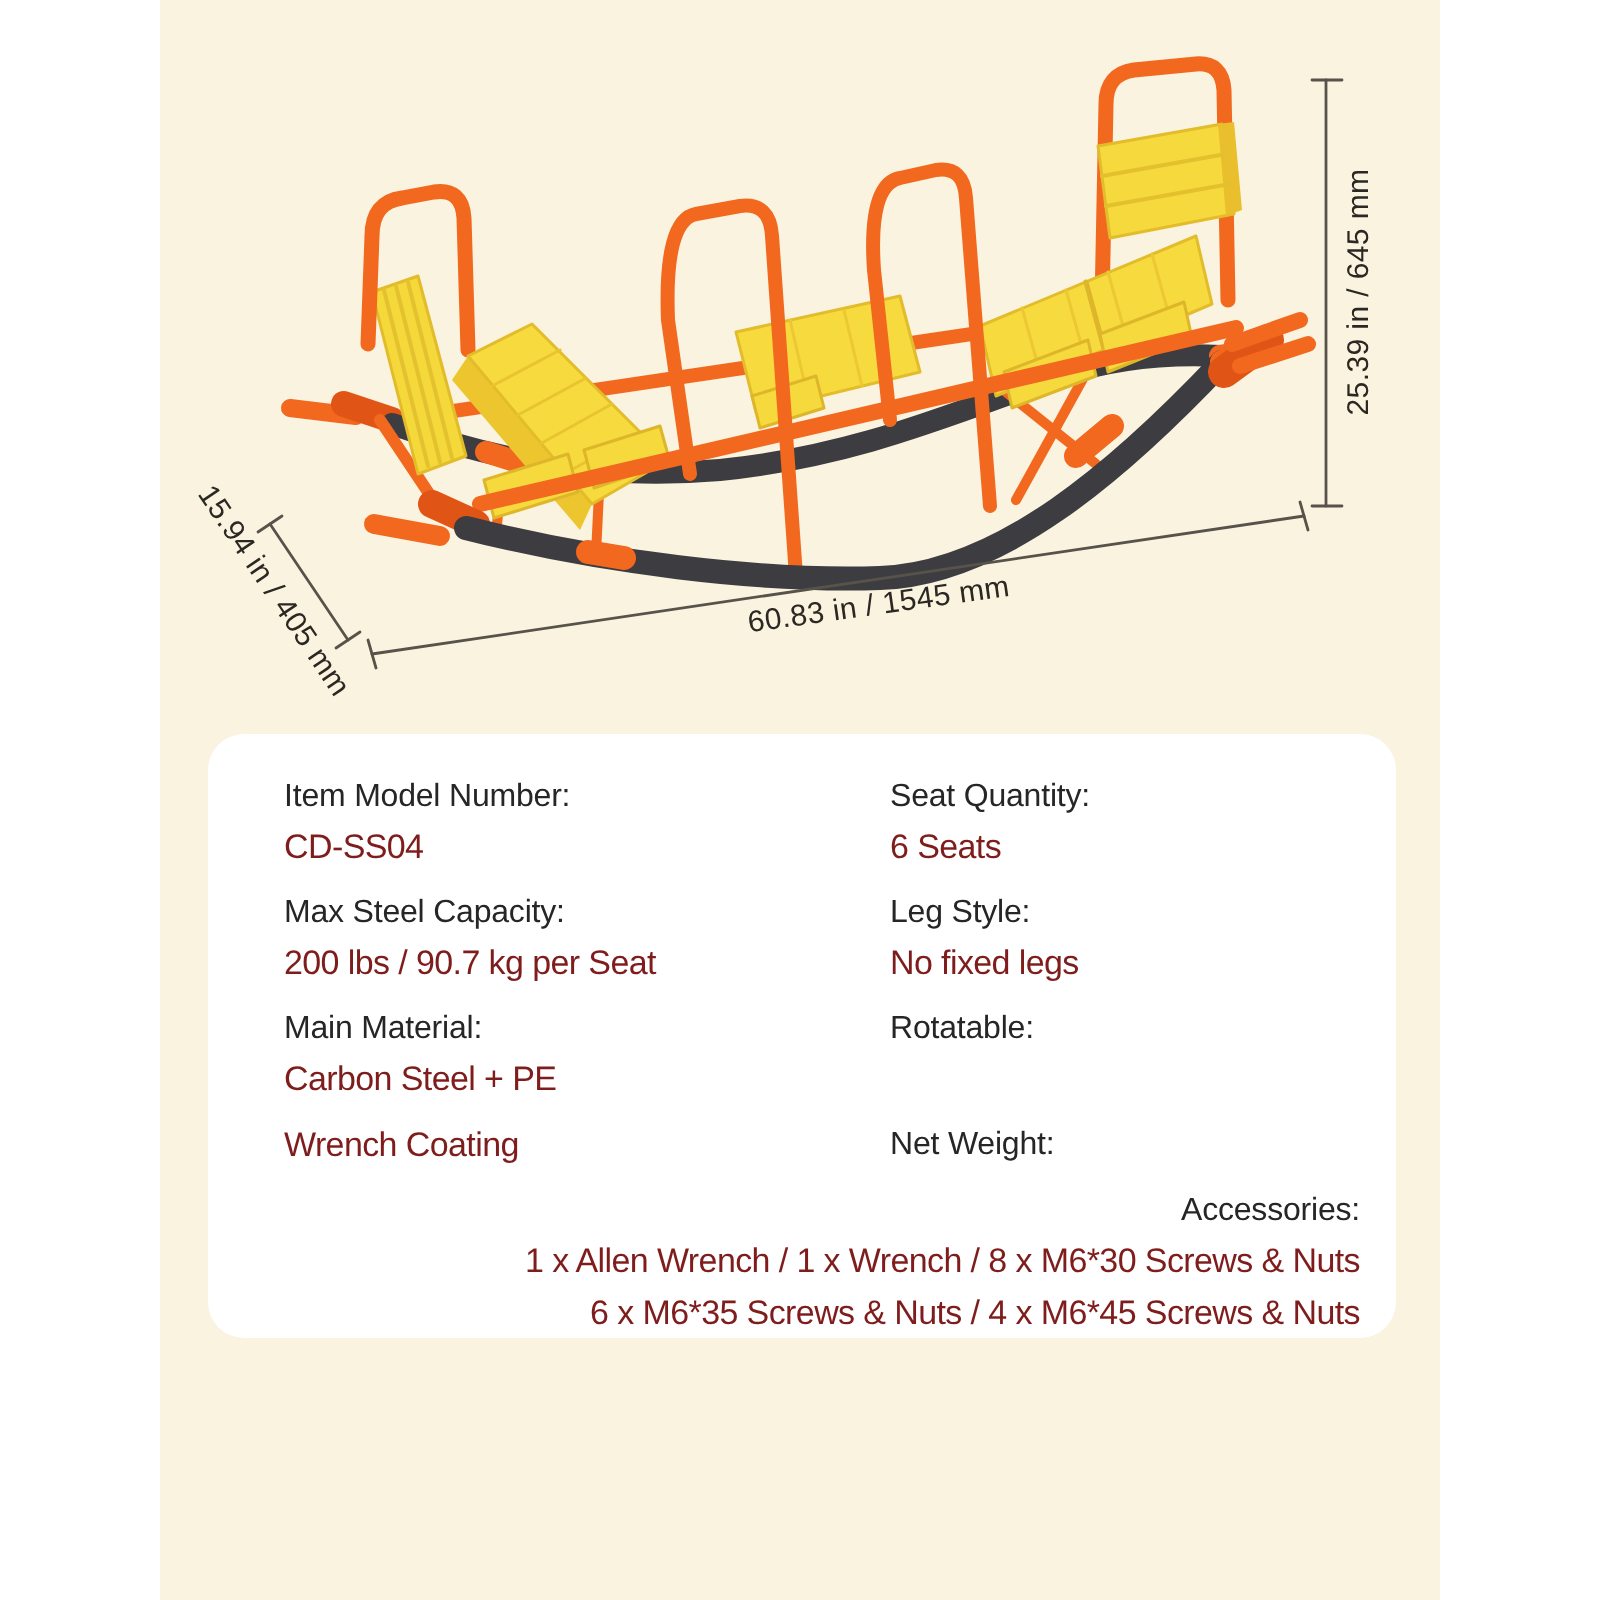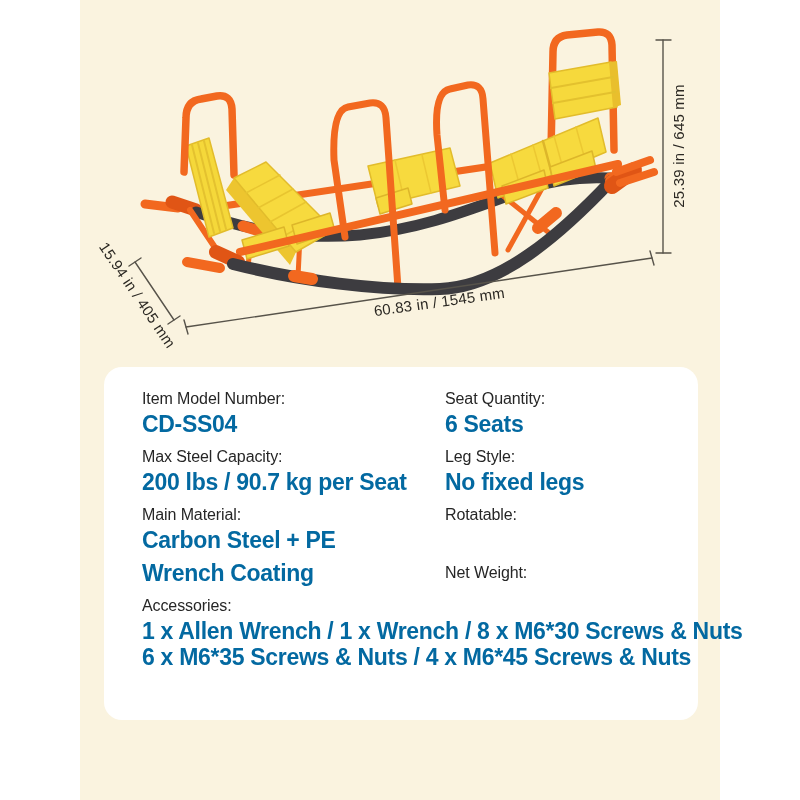--- a/index.html
+++ b/index.html
@@ -9,37 +9,37 @@
     font-family:"Liberation Sans","DejaVu Sans",sans-serif;
   }
   .panel{
     position:absolute;left:80px;top:0;width:640px;height:800px;
     background:#FAF3DF;
   }
   .illustration{
     position:absolute;left:80px;top:0;width:640px;height:360px;
   }
   .spec-card{
-    position:absolute;left:104px;top:367px;width:594px;height:353px;
+    position:absolute;left:104px;top:367px;width:594px;height:302px;
     background:#ffffff;border-radius:18px;box-sizing:border-box;
   }
   .spec-grid{
     display:grid;grid-template-columns:303px 1fr;
     padding:19px 18px 0 38px;
   }
   .spec{margin-bottom:7px;}
   .spec-label{
     font-size:16px;font-weight:400;color:#262626;line-height:25px;
     letter-spacing:-0.1px;white-space:nowrap;
   }
   .spec-value{
-    font-size:23px;font-weight:700;color:#0369a1;line-height:26px;
+    font-size:17px;font-weight:400;color:#7f1d1d;line-height:26px;
     letter-spacing:-0.3px;white-space:nowrap;
   }
-  .accessories{grid-column:1 / -1;}
+  .accessories{grid-column:1 / -1;text-align:right;}
   .accessories .spec-value{line-height:26px;}
   text.dim-label{
     font-family:"Liberation Sans","DejaVu Sans",sans-serif;
     font-size:15px;fill:#2b2823;letter-spacing:0.2px;
   }
 </style>
 </head>
 <body>
 
 <div class="stage">

